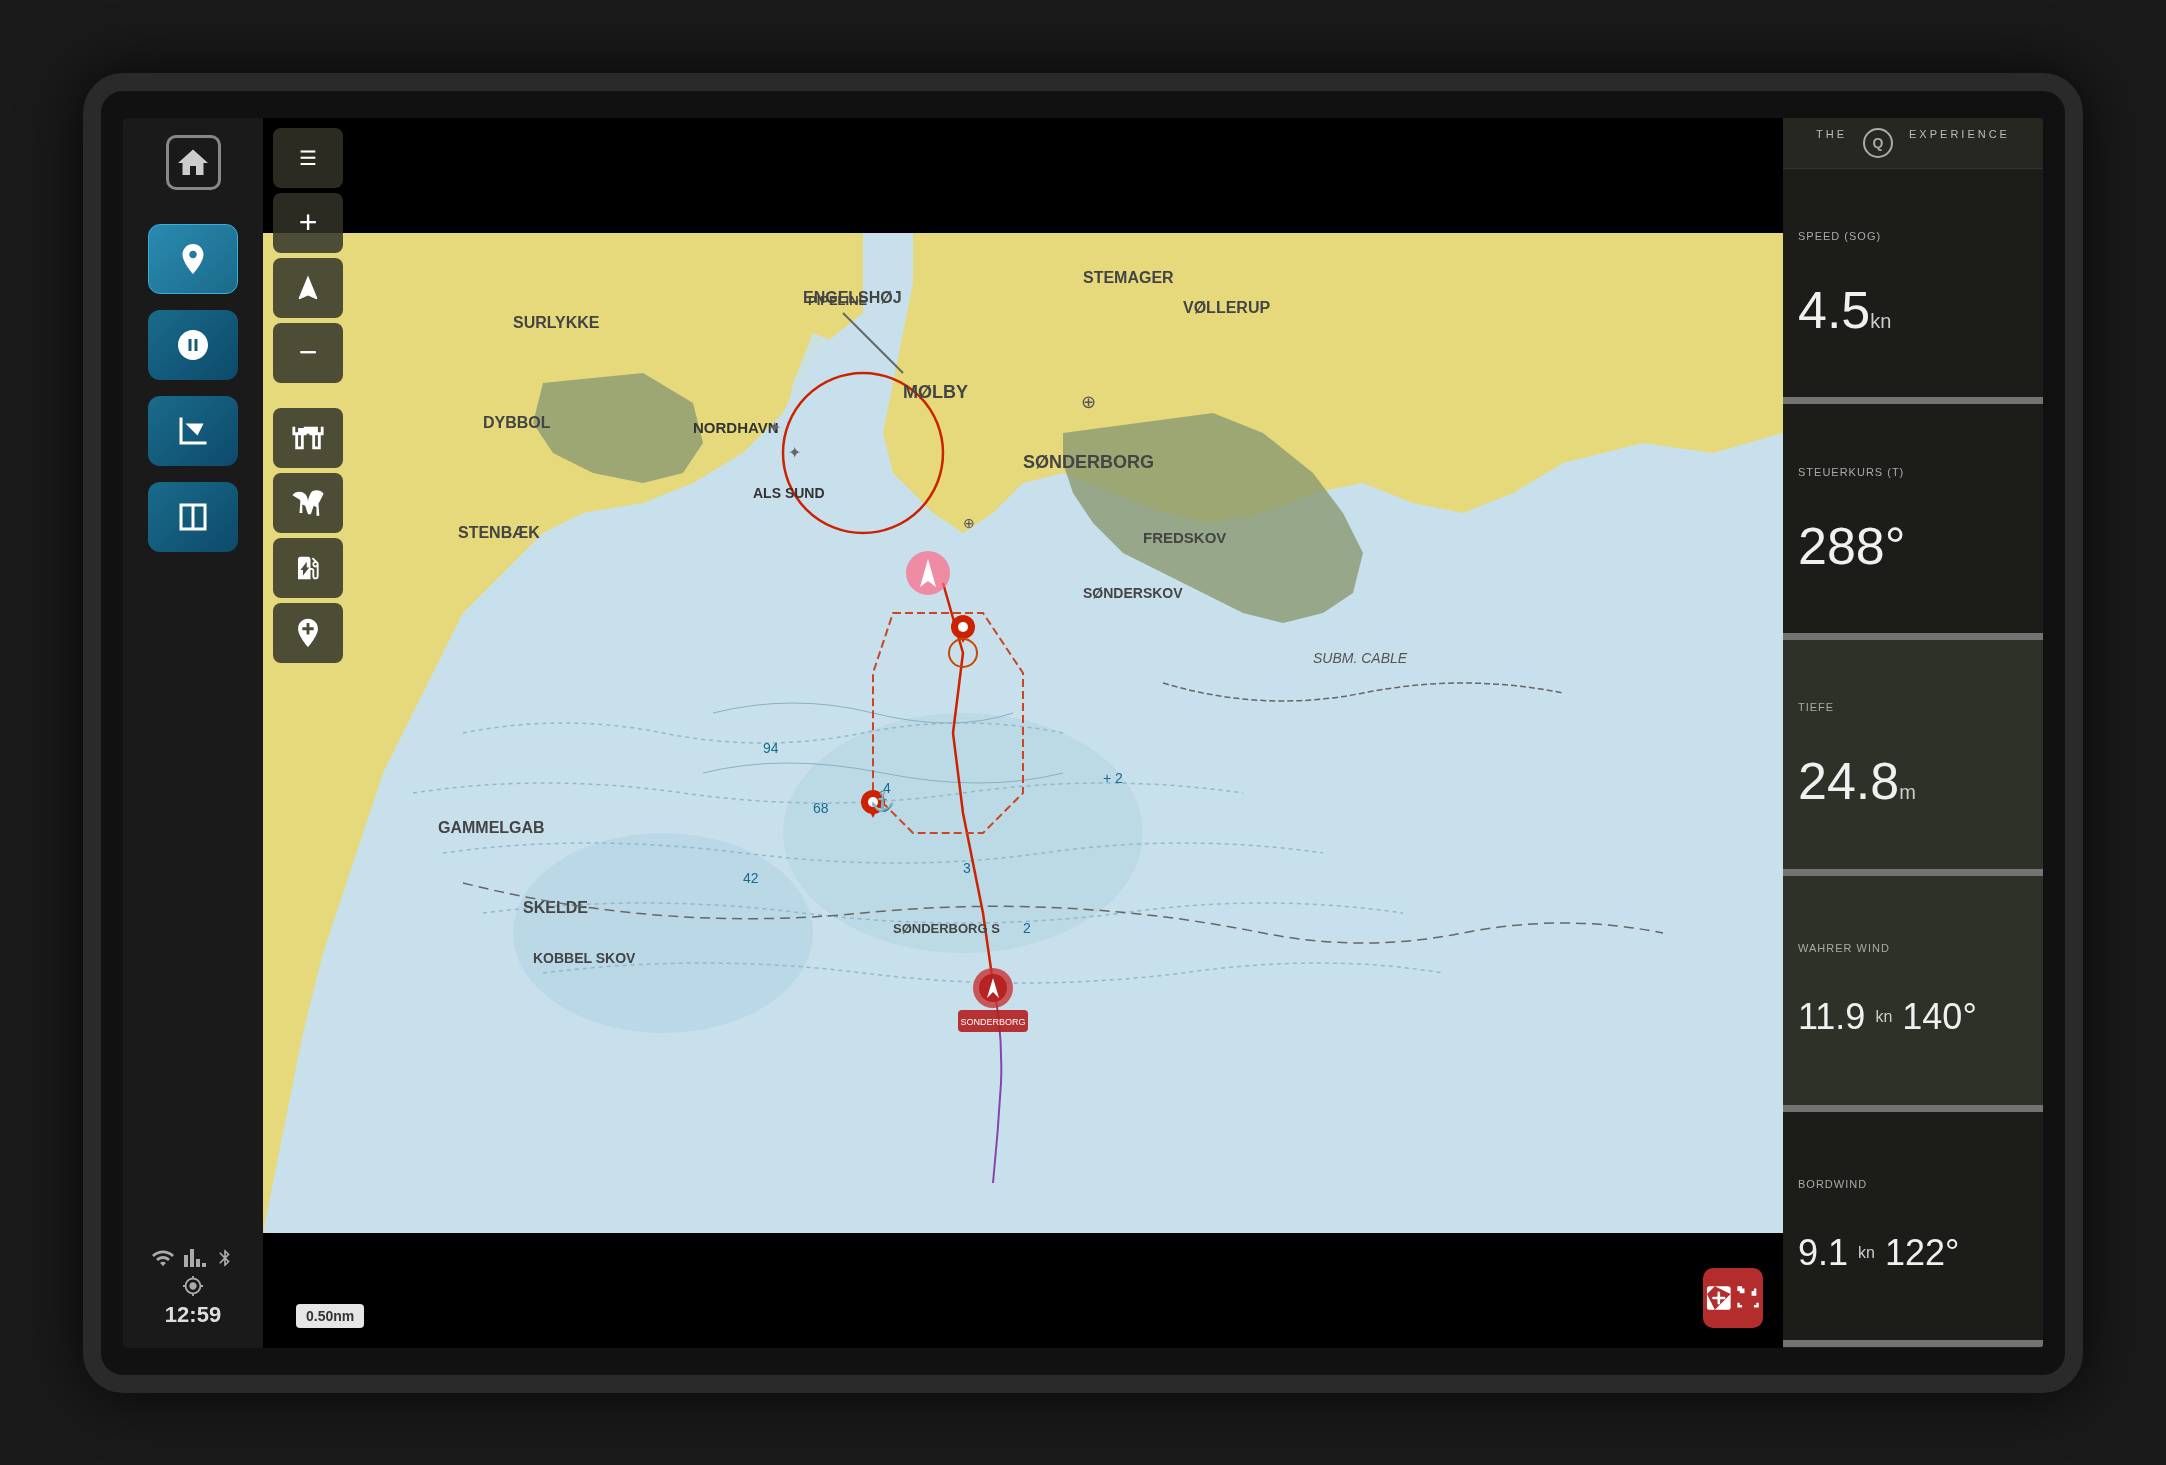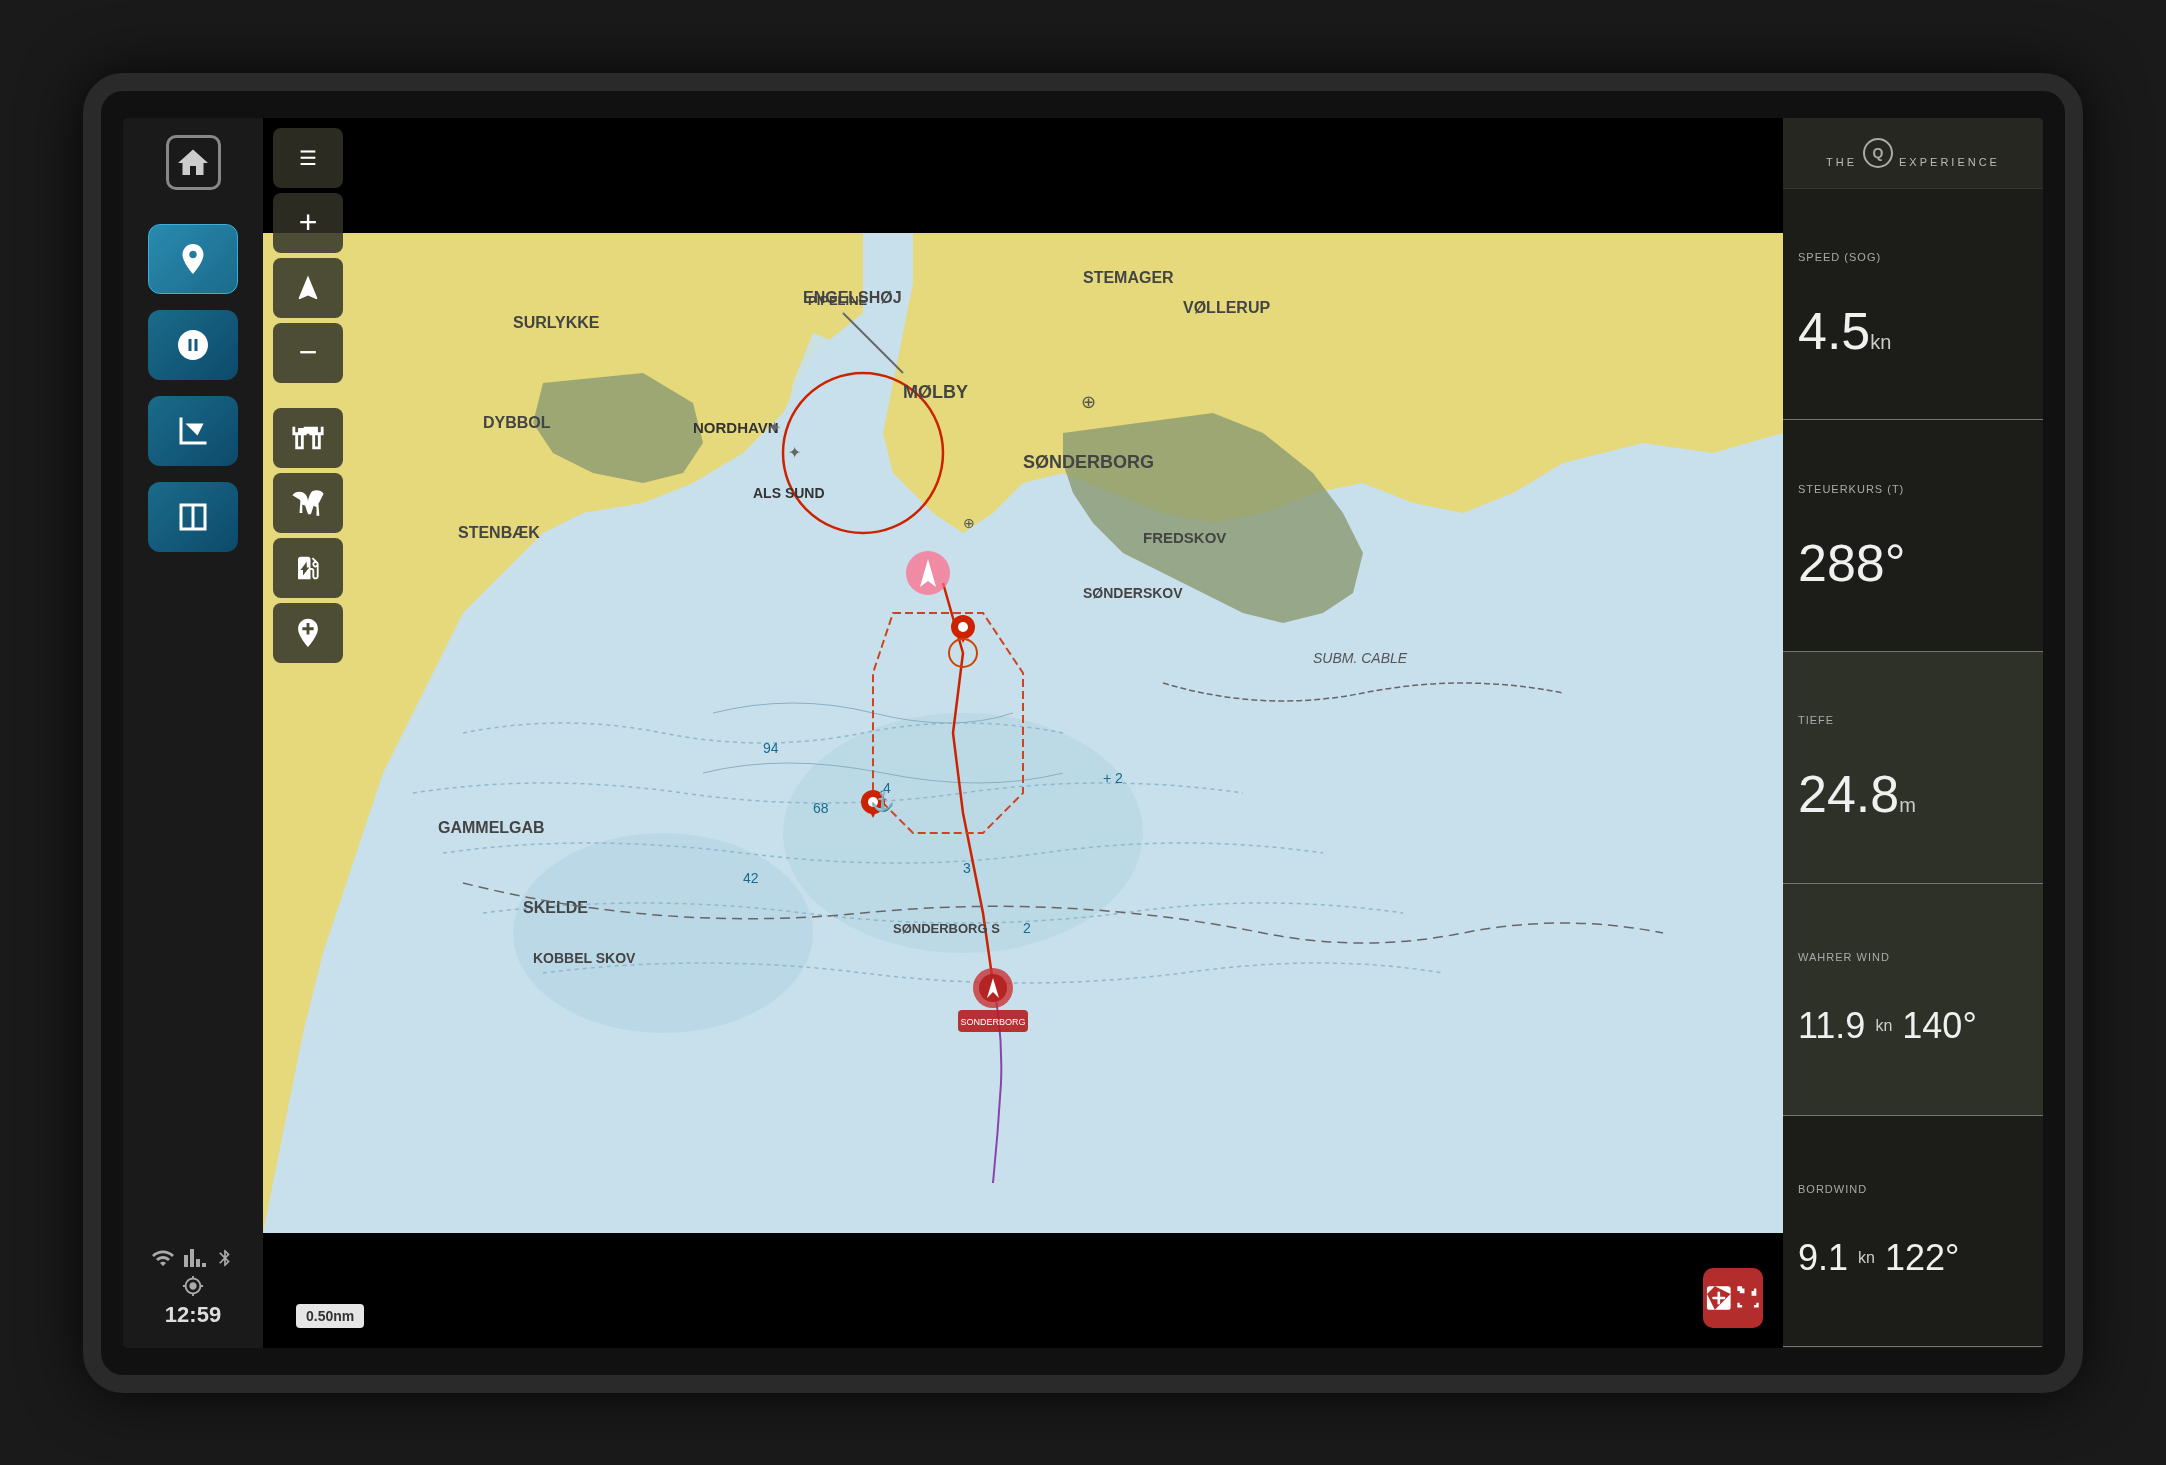--- a/index.html
+++ b/index.html
@@ -157,42 +157,42 @@
     .right-panel {
       width: 260px;
       min-width: 260px;
       background: rgba(30,30,25,0.95);
       display: flex;
       flex-direction: column;
       overflow: hidden;
     }
     .brand-header {
       background: rgba(40,40,35,0.95);
-      padding: 20px 15px;
-      display: flex;
-      align-items: flex-end;
+      padding: 10px 15px;
+      display: flex;
+      align-items: flex-start;
       justify-content: center;
       border-bottom: 1px solid #333;
-      gap: 6px;
+      gap: 16px;
     }
     .brand-logo {
       width: 30px;
       height: 30px;
       border: 2px solid #aaa;
       border-radius: 50%;
       display: flex;
       align-items: center;
       justify-content: center;
       color: #aaa;
       font-size: 14px;
       font-weight: bold;
     }
     .data-widget {
       flex: 1;
-      border-bottom: 1px solid #737373;
+      border-bottom: 7px solid #737373;
       padding: 8px 15px;
       display: flex;
       flex-direction: column;
       justify-content: center;
       gap: 40px;
     }
     .data-widget.highlighted {
       background: rgba(50,55,45,0.8);
     }
     .widget-label {

